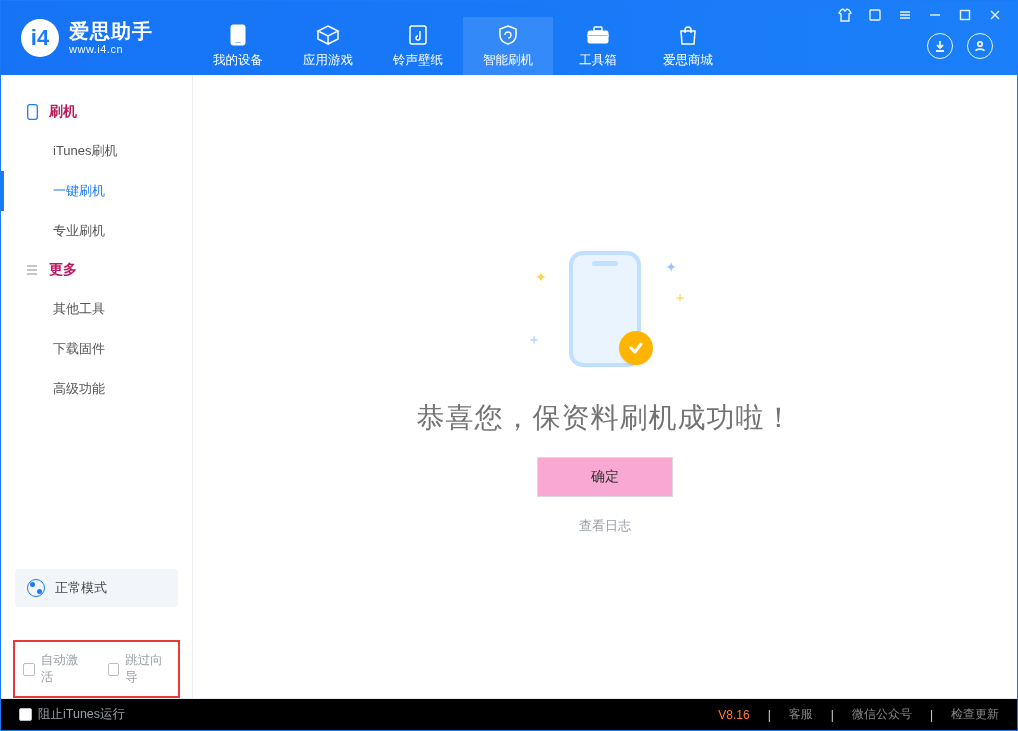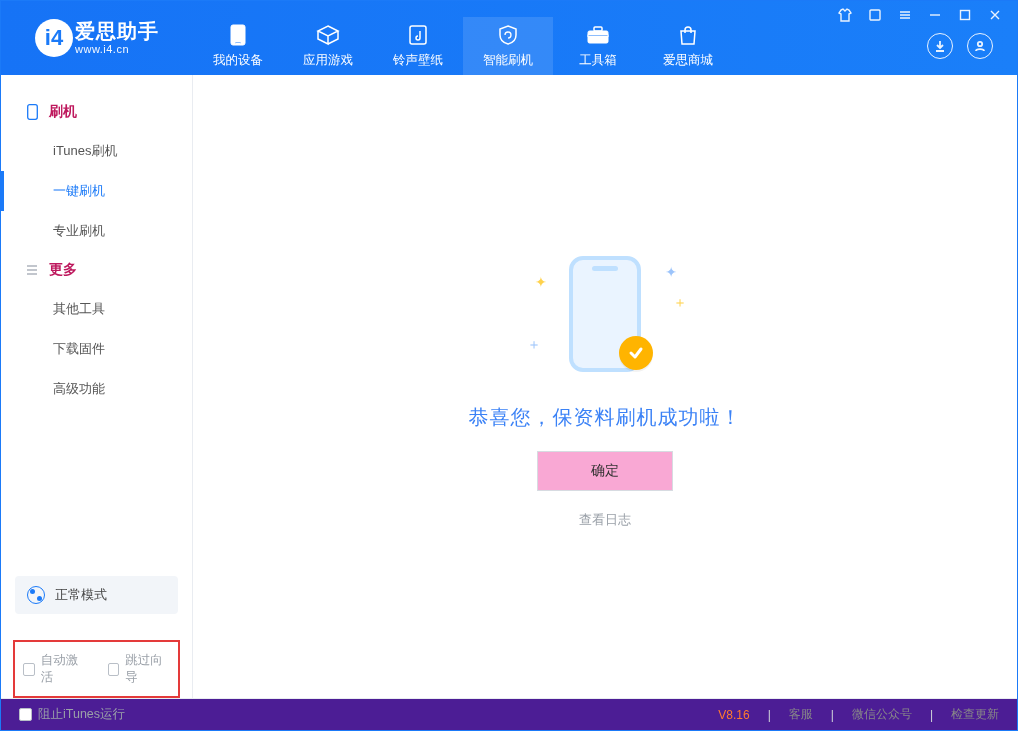--- a/index.html
+++ b/index.html
@@ -1,19 +1,19 @@
 <!DOCTYPE html>
 <html><head>
 <meta charset="utf-8">
 <style>
 * { margin: 0; padding: 0; box-sizing: border-box; font-family: "Microsoft YaHei", "PingFang SC", sans-serif; }
 body { background: #f5f5f5; display: flex; align-items: center; justify-content: center; min-height: 100vh; }
 .app-window { width: 1018px; height: 731px; background: #fff; border: 1px solid #1b7af8; display: flex; flex-direction: column; position: relative; }
 .titlebar { height: 74px; background: linear-gradient(to right, #1673f6, #1a7ff9); color: #fff; display: flex; align-items: stretch; position: relative; }
-.logo-area { width: 192px; display: flex; align-items: center; padding-left: 34px; gap: 2px; }
+.logo-area { width: 192px; display: flex; align-items: center; padding-left: 20px; gap: 10px; }
 .logo-badge { width: 38px; height: 38px; border-radius: 50%; background: #fff; display: flex; align-items: center; justify-content: center; color: #1b7af8; font-weight: 900; font-size: 22px; }
 .logo-text { display: flex; flex-direction: column; line-height: 1.15; }
 .logo-cn { font-size: 20px; font-weight: 600; letter-spacing: 1px; }
 .logo-url { font-size: 11px; opacity: .95; letter-spacing: .5px; }
 .nav { display: flex; align-items: stretch; margin-top: 16px; }
 .nav-item { width: 90px; display: flex; flex-direction: column; align-items: center; justify-content: center; gap: 6px; font-size: 12.5px; cursor: pointer; position: relative; }
 .nav-item.active { background: rgba(255,255,255,.12); }
 .nav-icon { width: 24px; height: 22px; display: flex; align-items: center; justify-content: center; }
 .nav-icon svg { fill: #fff; stroke: #fff; }
 .title-right { position: absolute; right: 0; top: 0; display: flex; flex-direction: column; align-items: flex-end; }
@@ -40,40 +40,40 @@
 .sc-icon::after { right: 2px; bottom: 2px; }
 
 .device-card { margin: 2px 14px 0 14px; background: #f2f5f9; border-radius: 4px; padding: 10px 12px 10px 12px; }
 .dc-row { display: flex; align-items: center; gap: 10px; }
 .dc-icon { width: 14px; height: 20px; border: 1.5px solid #1b7af8; border-radius: 3px; position: relative; }
 .dc-icon::after { content: ""; position: absolute; width: 6px; height: 1.5px; background: #1b7af8; bottom: 1.5px; left: 50%; transform: translateX(-50%); border-radius: 1px; }
 .dc-name { color: #1b7af8; font-weight: 700; font-size: 14px; }
 .dc-storage { display: inline-block; margin: 6px 0 2px 24px; padding: 1px 10px; font-size: 11px; color: #1b7af8; border: 1px solid #9cc4fb; border-radius: 10px; background: #eaf2ff; }
 .dc-type { margin-left: 24px; color: #9aa0a8; font-size: 11px; }
 
-.bottom-options { margin: 18px 12px 0 12px; border: 2px solid #e43a3a; padding: 10px 8px; display: flex; gap: 22px; align-items: center; }
+.bottom-options { margin: 25px 12px 0 12px; border: 2px solid #e43a3a; padding: 10px 8px; display: flex; gap: 22px; align-items: center; }
 .chk-item { display: flex; align-items: center; gap: 6px; color: #9aa0a8; font-size: 12.5px; cursor: pointer; }
 .chk-box { width: 13px; height: 13px; border: 1px solid #b9bfc7; border-radius: 2px; background: #fff; }
 
 .main { flex: 1; display: flex; flex-direction: column; align-items: center; justify-content: center; gap: 20px; }
 .phone-illustration { position: relative; width: 200px; height: 140px; display: flex; align-items: center; justify-content: center; }
 .phone-body { width: 72px; height: 116px; border: 4px solid #bfe0ff; border-radius: 14px; background: #eaf4ff; position: relative; }
 .phone-body::before { content: ""; position: absolute; top: 6px; left: 50%; transform: translateX(-50%); width: 26px; height: 5px; background: #bfe0ff; border-radius: 3px; }
 .check-badge { position: absolute; width: 34px; height: 34px; background: #ffb400; border-radius: 50%; right: 52px; bottom: 14px; display: flex; align-items: center; justify-content: center; box-shadow: 0 2px 0 rgba(0,0,0,.05); }
 .check-badge svg { stroke: #fff; stroke-width: 3; fill: none; stroke-linecap: round; stroke-linejoin: round; }
 .spark { position: absolute; color: #ffd24d; font-size: 14px; }
 .spark.s1 { left: 30px; top: 30px; }
 .spark.s2 { right: 28px; top: 20px; color: #9cc4fb; }
 .spark.s3 { right: 18px; top: 50px; }
 .spark.s4 { left: 22px; bottom: 30px; color: #9cc4fb; }
-.success-text { font-size: 20px; color: #3b82f6; letter-spacing: 1px; }
+.success-text { font-size: 28px; color: #737373; letter-spacing: 1px; }
 .confirm-btn { width: 136px; height: 40px; border: 1px solid #d7dbe1; background: #f9a8d4; display: flex; align-items: center; justify-content: center; color: #333; font-size: 14px; cursor: pointer; }
 .log-link { color: #9aa0a8; font-size: 13px; cursor: pointer; }
 
-.footer { height: 32px; border-top: 1px solid #e9ecf1; background: #4c1d95; display: flex; align-items: center; padding: 0 18px; font-size: 12px; color: #9aa0a8; gap: 18px; }
+.footer { height: 32px; border-top: 1px solid #e9ecf1; background: #000000; display: flex; align-items: center; padding: 0 18px; font-size: 12px; color: #9aa0a8; gap: 18px; }
 .footer .chk-item { color: #9aa0a8; }
 .footer-spacer { flex: 1; }
 .footer-link { cursor: pointer; color: #888; }
 .footer-sep { color: #d0d4da; }
 .version { color: #ff7a2e; }
 </style>
 </head>
 <body>
 
 <div class="app-window">

